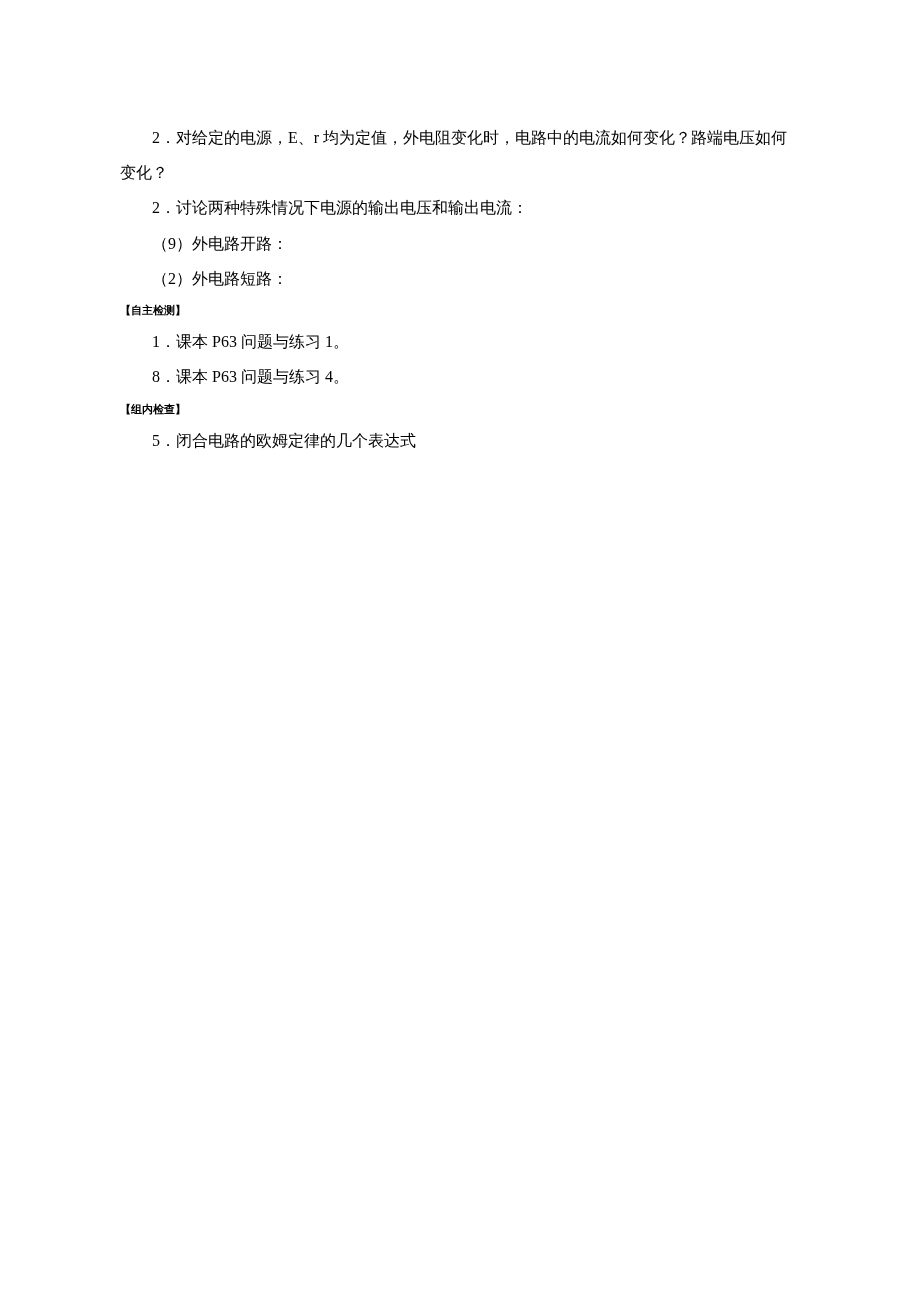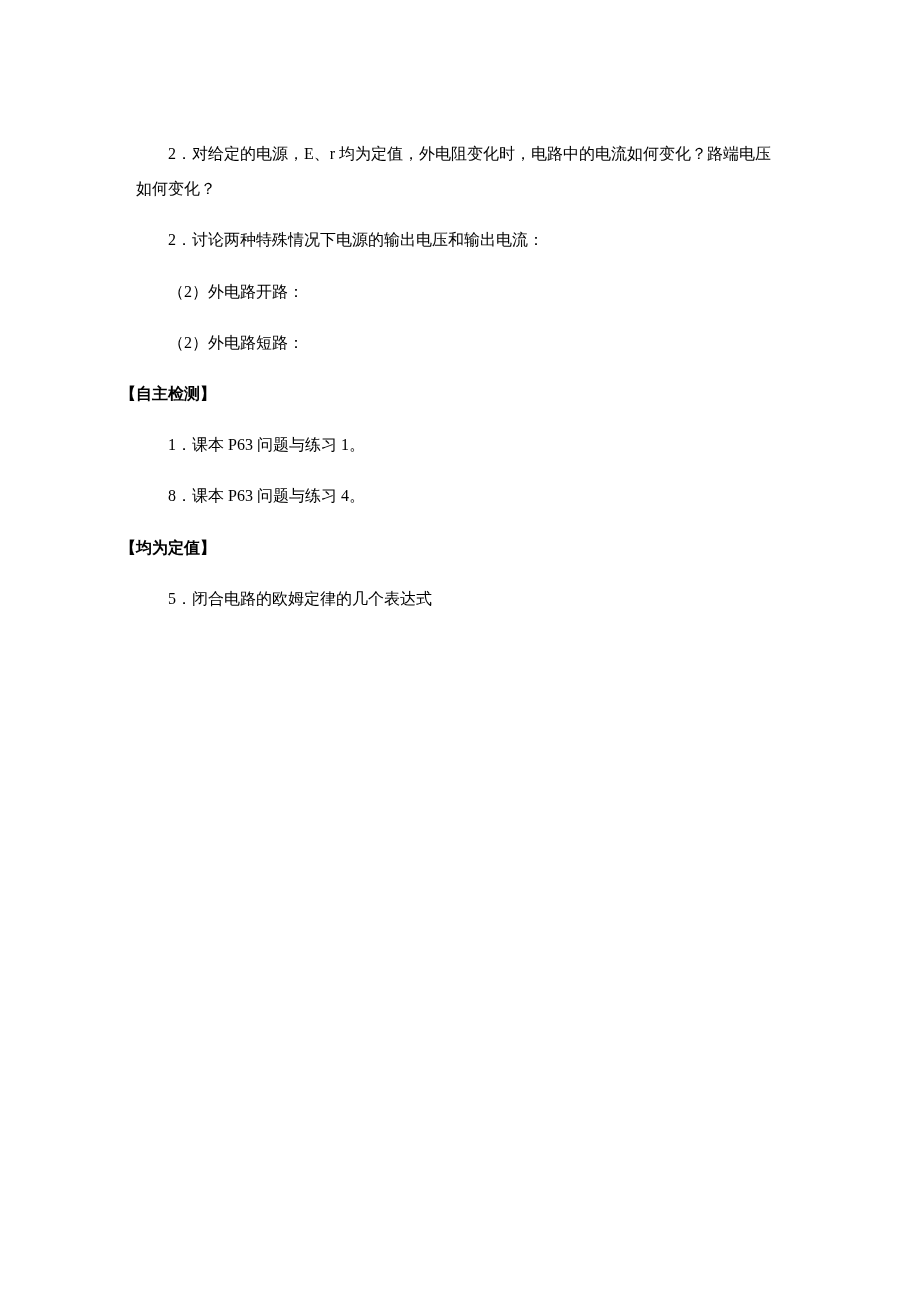--- a/index.html
+++ b/index.html
@@ -16,31 +16,31 @@
       padding: 120px 120px 0 120px;
       font-size: 16px;
       line-height: 2.2;
     }
     .indent-2 {
       text-indent: 2em;
     }
     .heading {
       font-family: "SimHei", "黑体", sans-serif;
       font-weight: bold;
-      font-size: 16px;
+      font-size: 11px;
       margin: 2px 0;
     }
     p {
-      margin: 16px;
+      margin: 0;
     }
   </style>
 </head>
 <body>
 
 <p class="indent-2">2．对给定的电源，E、r 均为定值，外电阻变化时，电路中的电流如何变化？路端电压如何变化？</p>
 <p class="indent-2">2．讨论两种特殊情况下电源的输出电压和输出电流：</p>
-<p class="indent-2">（2）外电路开路：</p>
+<p class="indent-2">（9）外电路开路：</p>
 <p class="indent-2">（2）外电路短路：</p>
 <p class="heading">【自主检测】</p>
 <p class="indent-2">1．课本 P63 问题与练习 1。</p>
 <p class="indent-2">8．课本 P63 问题与练习 4。</p>
-<p class="heading">【均为定值】</p>
+<p class="heading">【组内检查】</p>
 <p class="indent-2">5．闭合电路的欧姆定律的几个表达式</p>
 
 </body></html>

